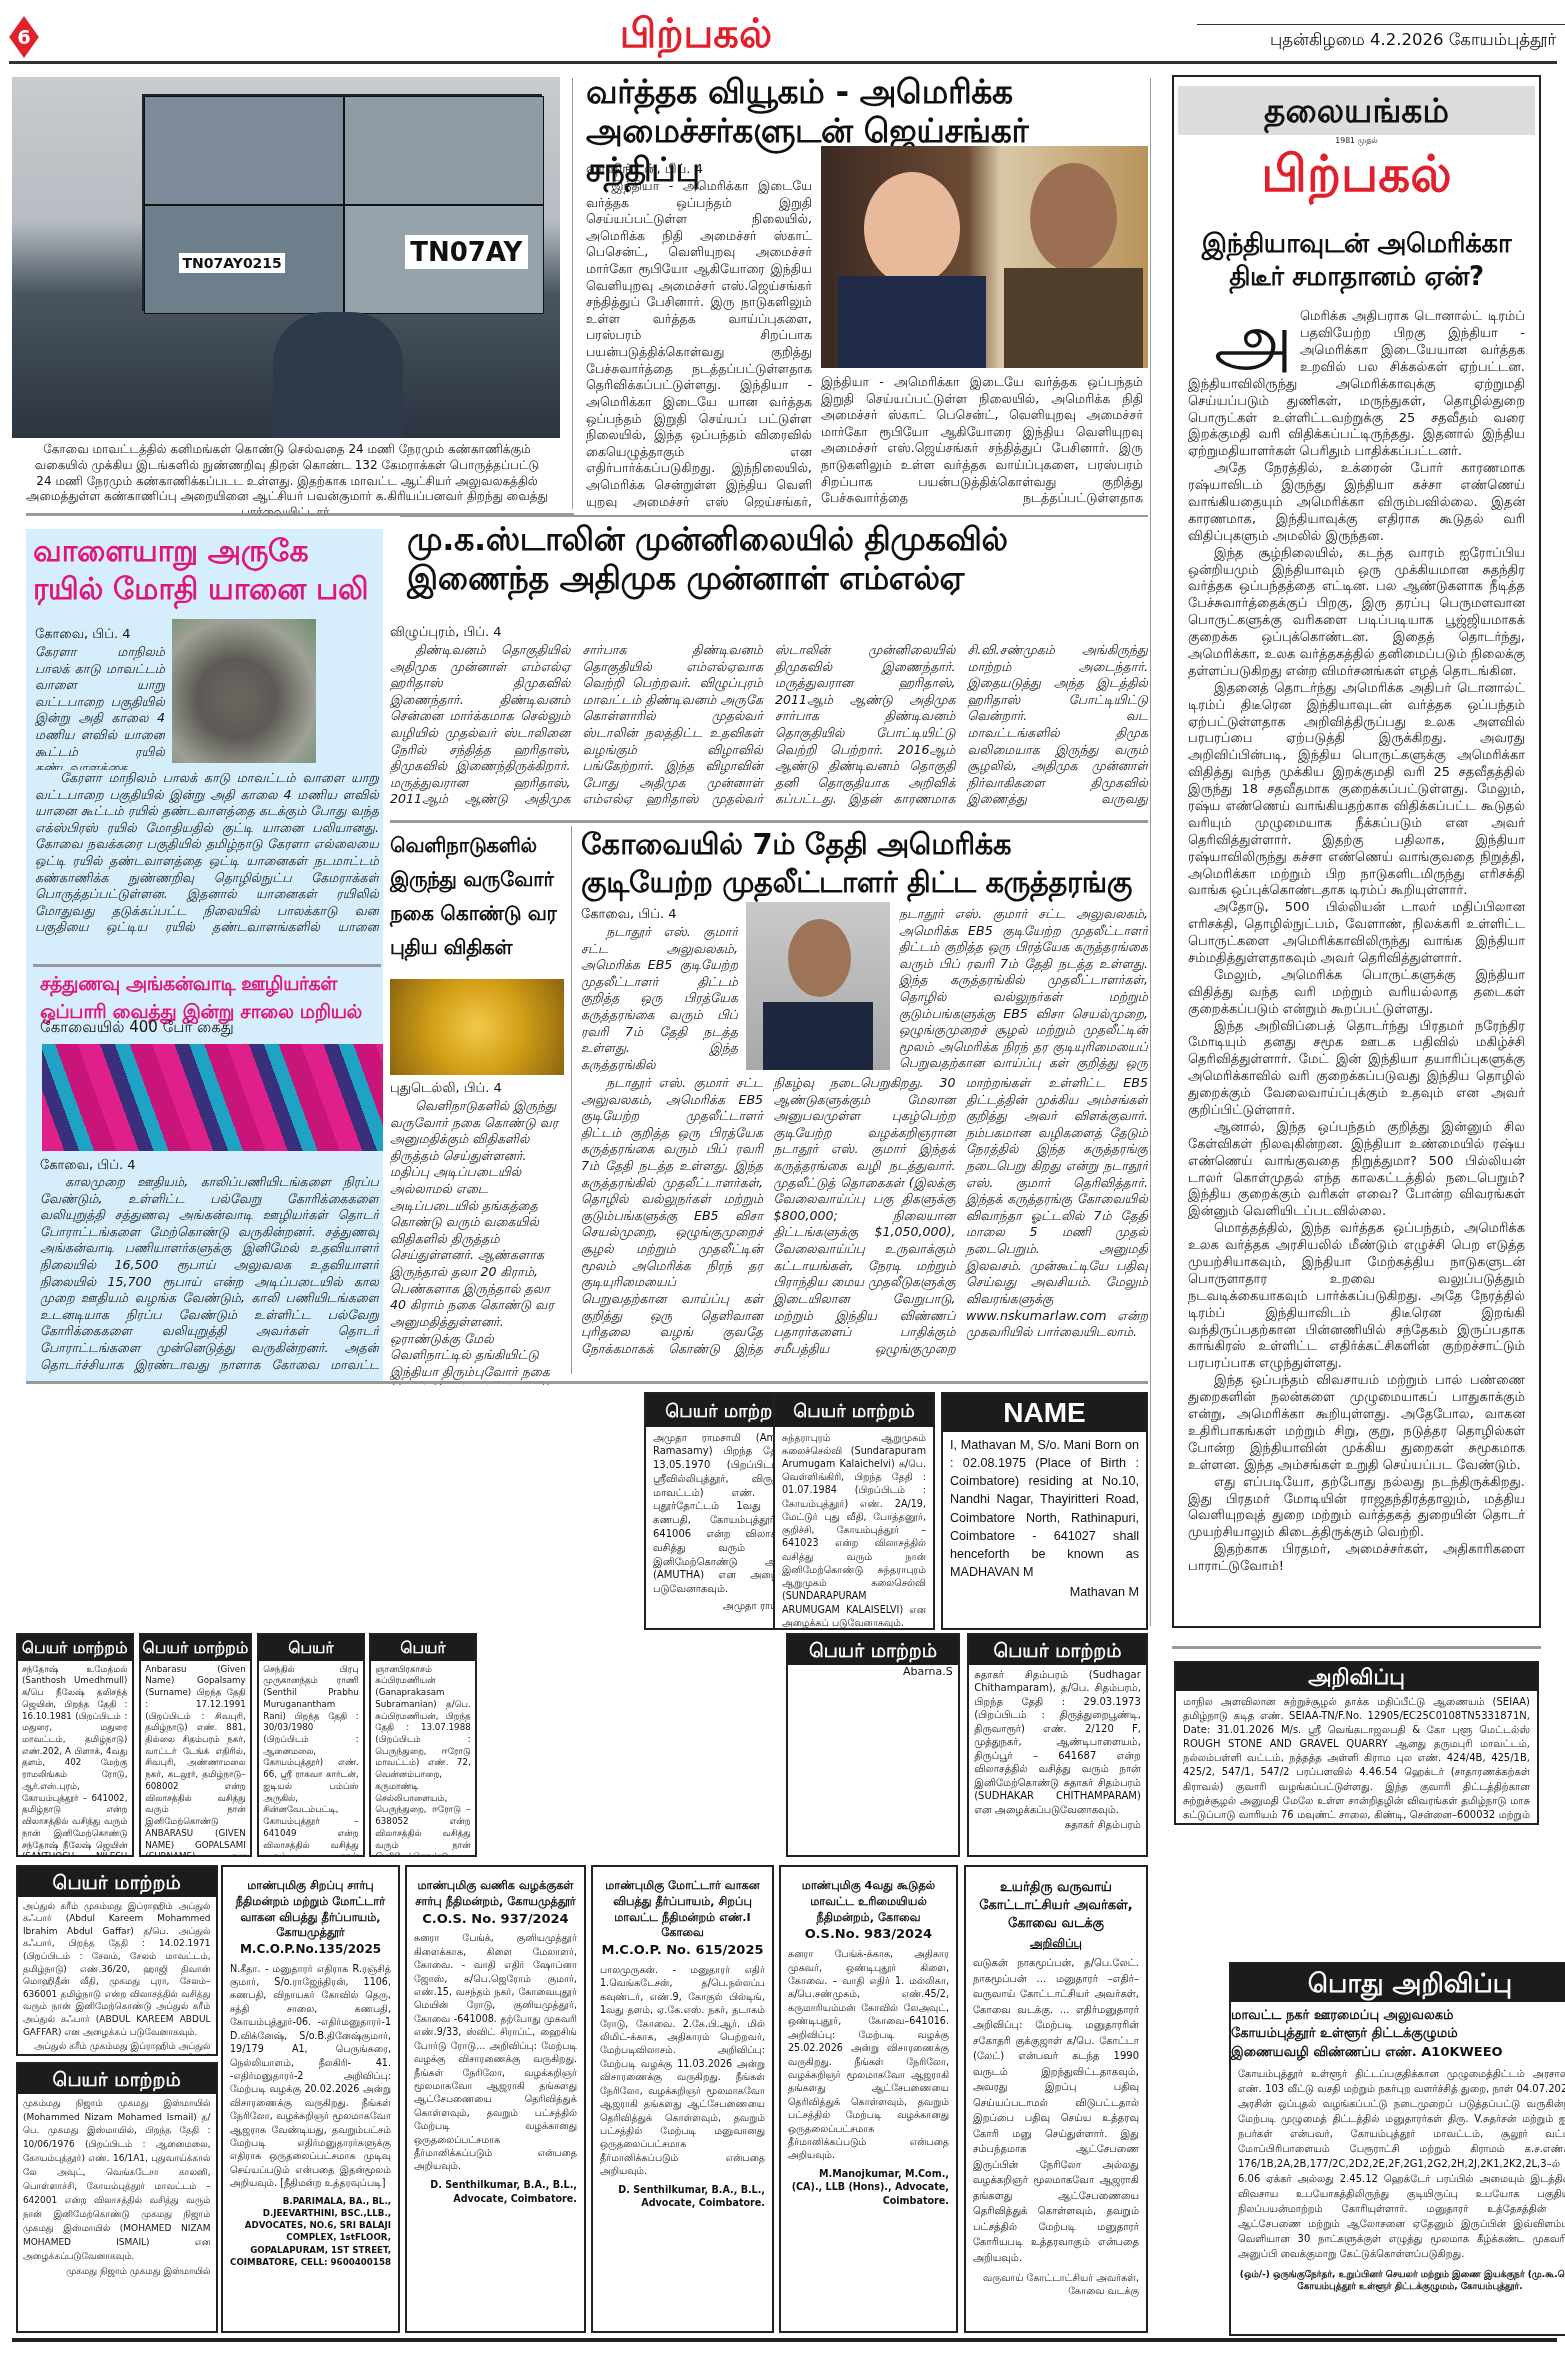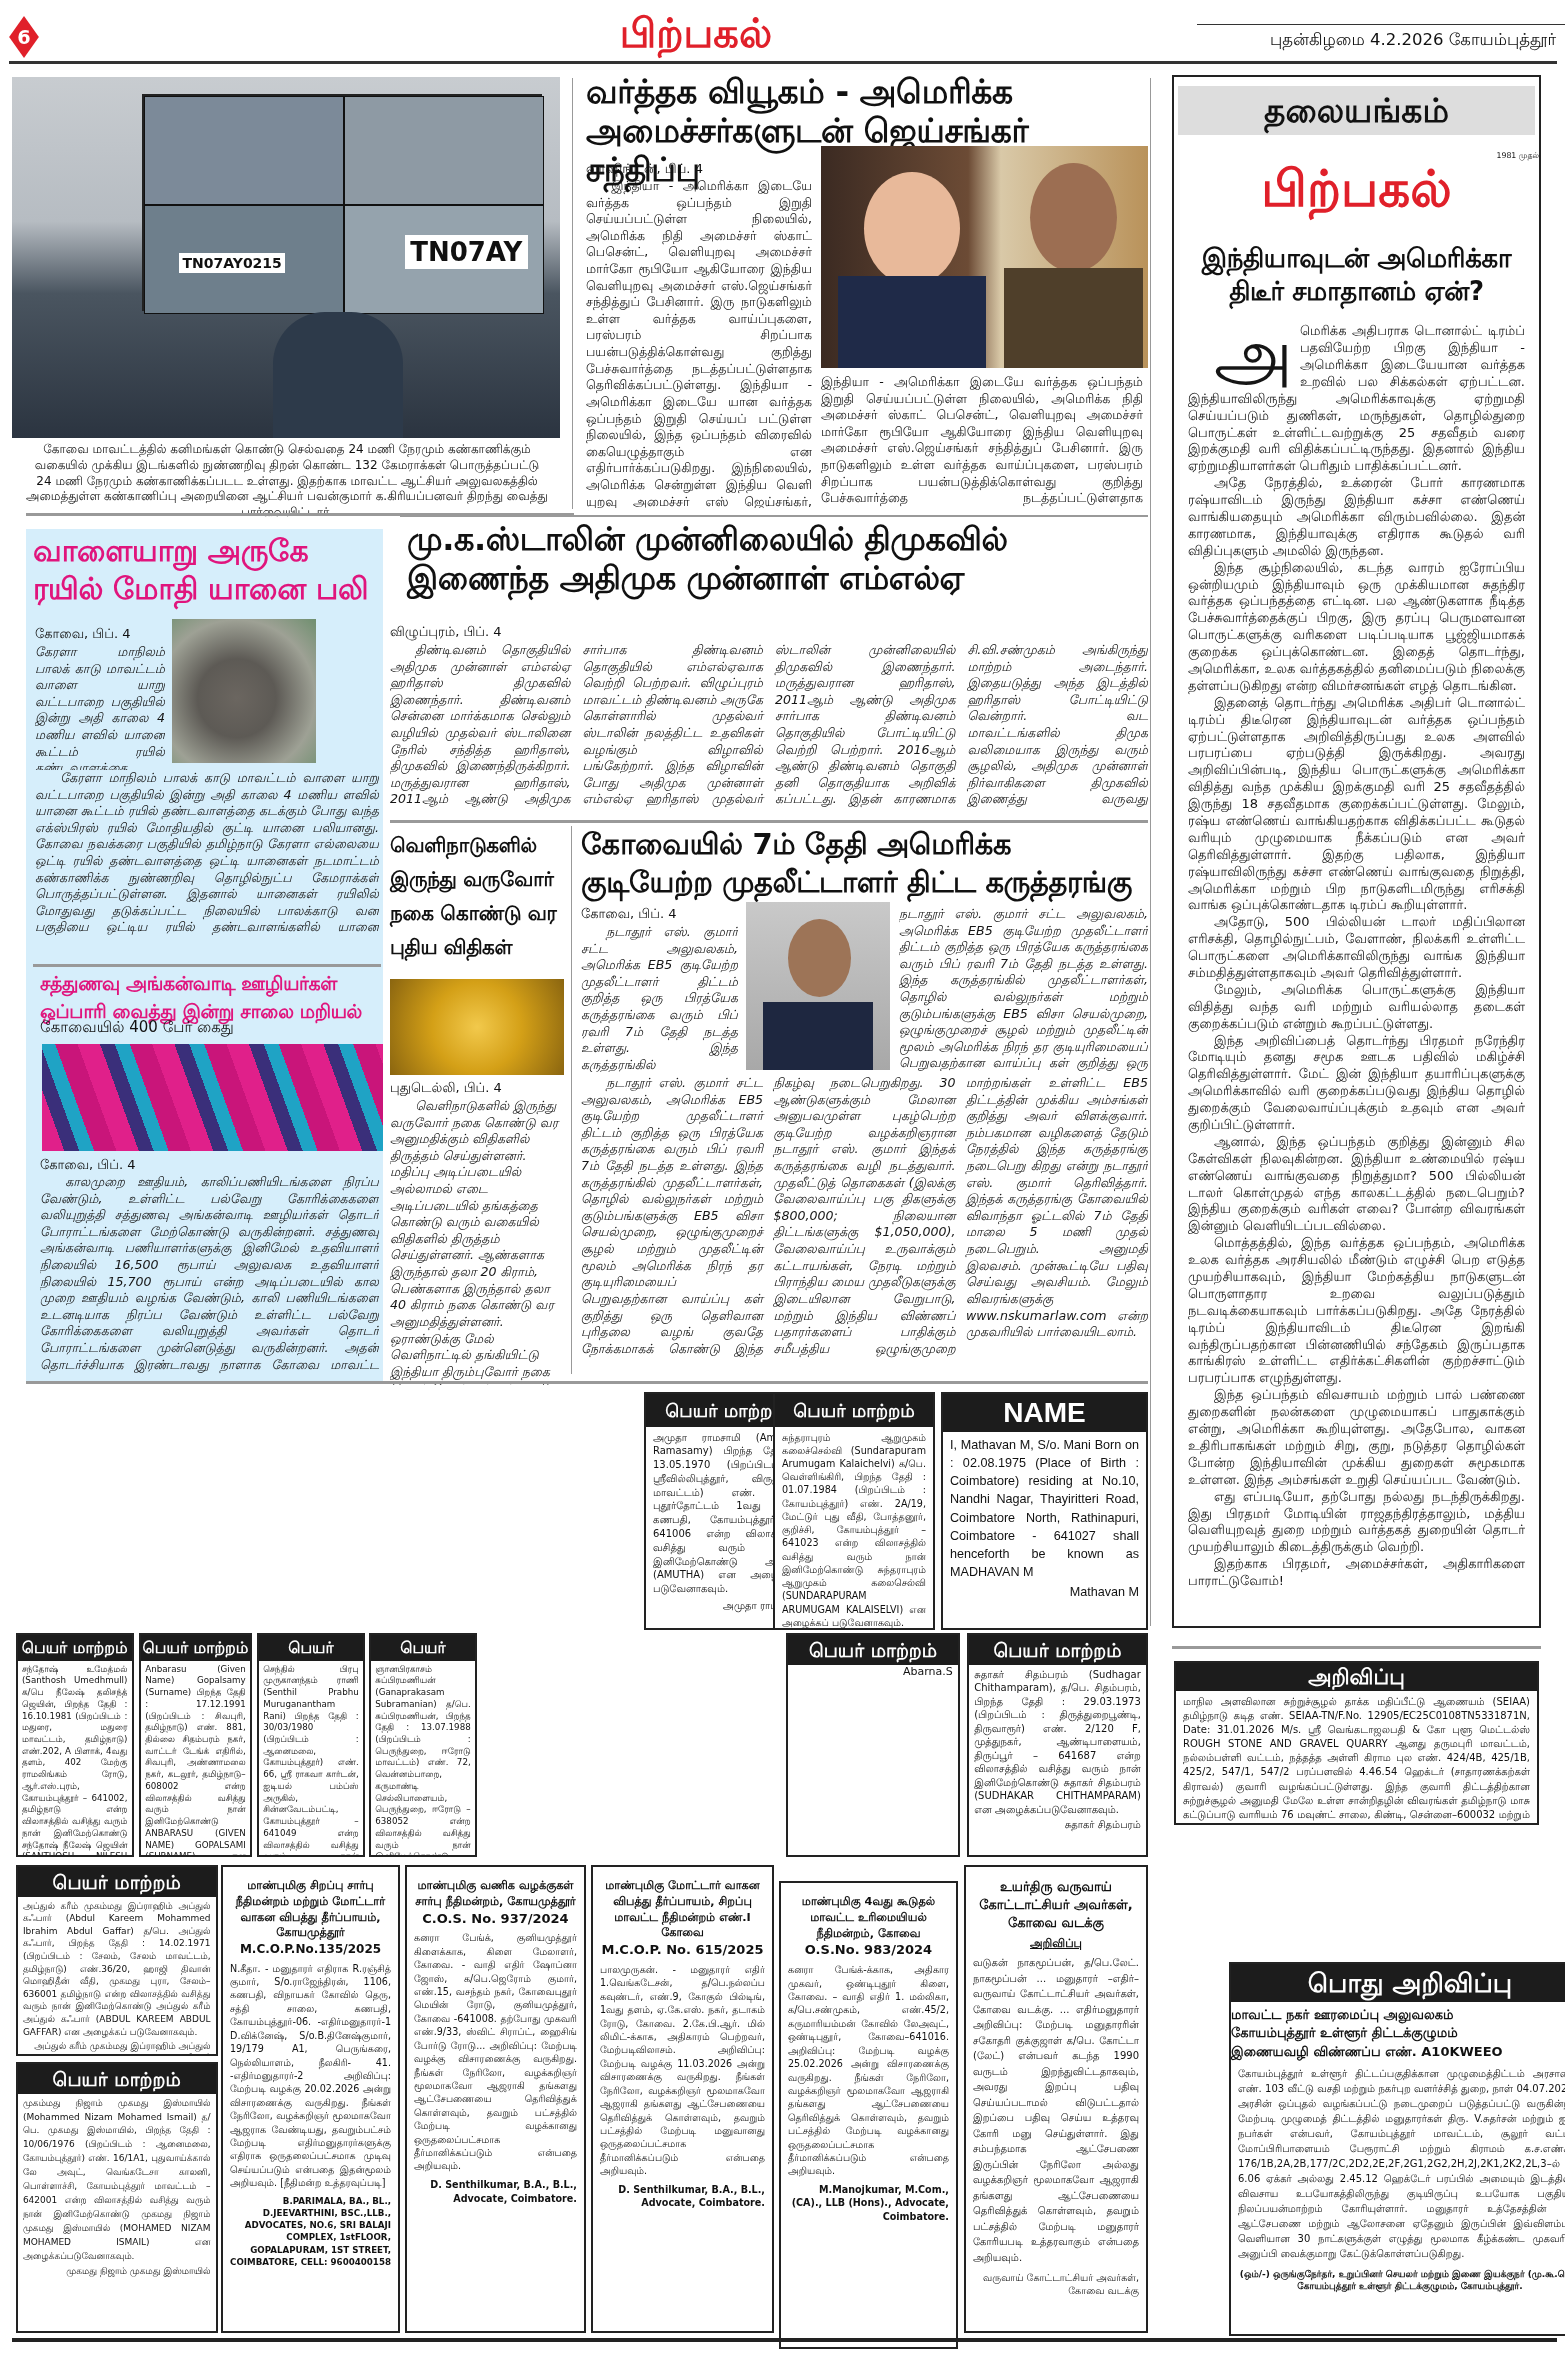--- a/index.html
+++ b/index.html
@@ -76,21 +76,21 @@
 <div class="abs body" style="left:586px;top:178px;width:226px;height:330px;overflow:hidden">
     <p>இந்தியா - அமெரிக்கா இடையே வர்த்தக ஒப்பந்தம் இறுதி செய்யப்பட்டுள்ள நிலையில், அமெரிக்க நிதி அமைச்சர் ஸ்காட் பெசென்ட், வெளியுறவு அமைச்சர் மார்கோ ரூபியோ ஆகியோரை இந்திய வெளியுறவு அமைச்சர் எஸ்.ஜெய்சங்கர் சந்தித்துப் பேசினார். இரு நாடுகளிலும் உள்ள வர்த்தக வாய்ப்புகளை, பரஸ்பரம் சிறப்பாக பயன்படுத்திக்கொள்வது குறித்து பேச்சுவார்த்தை நடத்தப்பட்டுள்ளதாக தெரிவிக்கப்பட்டுள்ளது. இந்தியா - அமெரிக்கா இடையே யான வர்த்தக ஒப்பந்தம் இறுதி செய்யப் பட்டுள்ள நிலையில், இந்த ஒப்பந்தம் விரைவில் கையெழுத்தாகும் என எதிர்பார்க்கப்படுகிறது. இந்நிலையில், அமெரிக்க சென்றுள்ள இந்திய வெளி யுறவு அமைச்சர் எஸ் ஜெய்சங்கர், அமெ ரிக்க நிதி அமைச்சர் ஸ்காட் பெசென்ட் மற்றும் வெளியுறவு அமைச்சர் மார்கோ ரூபியோ ஆகியோரை தனித்தனியே சந்தித்துப் பேச்சுவார்த்தை நடத்தினார். இரு நாடுகளுக்கு இடையே வர்த்தக ஒப்பந்தம் இறுதி செய்யப்பட்டுள்ளதால் இருதரப்பு ஏற்றுமதி மேலும் அதிகரிக்க வாய்ப்பு ஏற்பட்டுள்ளது. பரஸ்பரம் பயன்பெறும் வகையில் ஏற்றுமதிகளை மேற்கொள்வது குறித்து இரு நாடுகளும் ஆலோசனை மேற்கொண்டு வருவது குறிப்பிடத்தக்கது.</p>
   </div>
 <div class="abs body" style="left:821px;top:374px;width:322px;height:135px;overflow:hidden;column-count:1">
     <p style="text-indent:0">இந்தியா - அமெரிக்கா இடையே வர்த்தக ஒப்பந்தம் இறுதி செய்யப்பட்டுள்ள நிலையில், அமெரிக்க நிதி அமைச்சர் ஸ்காட் பெசென்ட், வெளியுறவு அமைச்சர் மார்கோ ரூபியோ ஆகியோரை இந்திய வெளியுறவு அமைச்சர் எஸ்.ஜெய்சங்கர் சந்தித்துப் பேசினார். இரு நாடுகளிலும் உள்ள வர்த்தக வாய்ப்புகளை, பரஸ்பரம் சிறப்பாக பயன்படுத்திக்கொள்வது குறித்து பேச்சுவார்த்தை நடத்தப்பட்டுள்ளதாக தெரிவிக்கப்பட்டுள்ளது. இந்தியா - அமெரிக்கா இடையே யான வர்த்தக ஒப்பந்தம் இறுதி செய்யப் பட்டுள்ள நிலையில், இந்த ஒப்பந்தம் விரைவில் கையெழுத்தாகும் என எதிர்பார்க்கப்படுகிறது. இந்நிலையில், அமெரிக்க சென்றுள்ள இந்திய வெளி யுறவு அமைச்சர் எஸ் ஜெய்சங்கர், அமெ ரிக்க நிதி அமைச்சர் ஸ்காட் பெசென்ட் மற்றும் வெளியுறவு அமைச்சர் மார்கோ ரூபியோ ஆகியோரை தனித்தனியே சந்தித்துப் பேச்சுவார்த்தை நடத்தினார். இரு நாடுகளுக்கு இடையே வர்த்தக ஒப்பந்தம் இறுதி செய்யப்பட்டுள்ளதால் இருதரப்பு ஏற்றுமதி மேலும் அதிகரிக்க வாய்ப்பு ஏற்பட்டுள்ளது. பரஸ்பரம் பயன்பெறும் வகையில் ஏற்றுமதிகளை மேற்கொள்வது குறித்து இரு நாடுகளும் ஆலோசனை மேற்கொண்டு வருவது குறிப்பிடத்தக்கது.</p>
   </div>
 
 <div class="abs vrule" style="left:1150px;top:78px;height:1548px"></div>
 <div class="abs editorial-box" style="left:1172px;top:75px;width:369px;height:1553px">
   <div class="ed-banner" style="margin:8.7px 4.3px 0 4.3px">தலையங்கம்</div>
-  <div style="text-align:right;font-size:7.8px;margin-top:16px">1981 முதல்</div>
+  <div style="text-align:center;font-size:7.8px;margin-top:1px">1981 முதல்</div>
   <div style="text-align:center;color:#e0202a;font-size:50px;font-weight:bold;font-family:'DejaVu Serif',serif;line-height:1.1">பிற்பகல்</div>
   <div class="hl" style="text-align:center;font-size:26px;margin:26px 8.7px 8.7px 8.7px;line-height:1.3">இந்தியாவுடன் அமெரிக்கா திடீர் சமாதானம் ஏன்?</div>
   <div class="body" style="padding:5.2px 14px 0 14px;font-size:13px;line-height:1.3">
     <span style="float:left;font-size:71px;line-height:0.9;margin:0 7px 0 26px;font-family:'DejaVu Serif',serif">அ</span>
     <p style="text-indent:0">மெரிக்க அதிபராக டொனால்ட் டிரம்ப் பதவியேற்ற பிறகு இந்தியா - அமெரிக்கா இடையேயான வர்த்தக உறவில் பல சிக்கல்கள் ஏற்பட்டன. இந்தியாவிலிருந்து அமெரிக்காவுக்கு ஏற்றுமதி செய்யப்படும் துணிகள், மருந்துகள், தொழில்துறை பொருட்கள் உள்ளிட்டவற்றுக்கு 25 சதவீதம் வரை இறக்குமதி வரி விதிக்கப்பட்டிருந்தது. இதனால் இந்திய ஏற்றுமதியாளர்கள் பெரிதும் பாதிக்கப்பட்டனர்.</p>
     <p>அதே நேரத்தில், உக்ரைன் போர் காரணமாக ரஷ்யாவிடம் இருந்து இந்தியா கச்சா எண்ணெய் வாங்கியதையும் அமெரிக்கா விரும்பவில்லை. இதன் காரணமாக, இந்தியாவுக்கு எதிராக கூடுதல் வரி விதிப்புகளும் அமலில் இருந்தன.</p>
     <p>இந்த சூழ்நிலையில், கடந்த வாரம் ஐரோப்பிய ஒன்றியமும் இந்தியாவும் ஒரு முக்கியமான சுதந்திர வர்த்தக ஒப்பந்தத்தை எட்டின. பல ஆண்டுகளாக நீடித்த பேச்சுவார்த்தைக்குப் பிறகு, இரு தரப்பு பெருமளவான பொருட்களுக்கு வரிகளை படிப்படியாக பூஜ்ஜியமாகக் குறைக்க ஒப்புக்கொண்டன. இதைத் தொடர்ந்து, அமெரிக்கா, உலக வர்த்தகத்தில் தனிமைப்படும் நிலைக்கு தள்ளப்படுகிறது என்ற விமர்சனங்கள் எழத் தொடங்கின.</p>
     <p>இதனைத் தொடர்ந்து அமெரிக்க அதிபர் டொனால்ட் டிரம்ப் திடீரென இந்தியாவுடன் வர்த்தக ஒப்பந்தம் ஏற்பட்டுள்ளதாக அறிவித்திருப்பது உலக அளவில் பரபரப்பை ஏற்படுத்தி இருக்கிறது. அவரது அறிவிப்பின்படி, இந்திய பொருட்களுக்கு அமெரிக்கா விதித்து வந்த முக்கிய இறக்குமதி வரி 25 சதவீதத்தில் இருந்து 18 சதவீதமாக குறைக்கப்பட்டுள்ளது. மேலும், ரஷ்ய எண்ணெய் வாங்கியதற்காக விதிக்கப்பட்ட கூடுதல் வரியும் முழுமையாக நீக்கப்படும் என அவர் தெரிவித்துள்ளார். இதற்கு பதிலாக, இந்தியா ரஷ்யாவிலிருந்து கச்சா எண்ணெய் வாங்குவதை நிறுத்தி, அமெரிக்கா மற்றும் பிற நாடுகளிடமிருந்து எரிசக்தி வாங்க ஒப்புக்கொண்டதாக டிரம்ப் கூறியுள்ளார்.</p>
     <p>அதோடு, 500 பில்லியன் டாலர் மதிப்பிலான எரிசக்தி, தொழில்நுட்பம், வேளாண், நிலக்கரி உள்ளிட்ட பொருட்களை அமெரிக்காவிலிருந்து வாங்க இந்தியா சம்மதித்துள்ளதாகவும் அவர் தெரிவித்துள்ளார்.</p>
     <p>மேலும், அமெரிக்க பொருட்களுக்கு இந்தியா விதித்து வந்த வரி மற்றும் வரியல்லாத தடைகள் குறைக்கப்படும் என்றும் கூறப்பட்டுள்ளது.</p>
@@ -292,21 +292,21 @@
     </div>
   </div>
   <div class="abs adbox" style="left:591px;top:0;width:183px;height:468px;overflow:hidden">
     <div class="court">
       <div class="ct">மாண்புமிகு மோட்டார் வாகன விபத்து தீர்ப்பாயம், சிறப்பு மாவட்ட நீதிமன்றம் எண்.I கோவை</div>
       <div class="ct" style="font-size:13px">M.C.O.P. No. 615/2025</div>
       <div style="margin-top:3.5px">பாலமுருகன். - மனுதாரர் எதிர் 1.வெங்கடேசன், த/பெ.நல்லப்ப கவுண்டர், எண்.9, கோகுல் பில்டிங், 1வது தளம், ஏ.கே.எஸ். நகர், தடாகம் ரோடு, கோவை. 2.கே.பி.ஆர். மில் லிமிட்-க்காக, அதிகாரம் பெற்றவர், மேற்படிவிலாசம். அறிவிப்பு: மேற்படி வழக்கு 11.03.2026 அன்று விசாரணைக்கு வருகிறது. நீங்கள் நேரிலோ, வழக்கறிஞர் மூலமாகவோ ஆஜராகி தங்களது ஆட்சேபணையை தெரிவித்துக் கொள்ளவும், தவறும் பட்சத்தில் மேற்படி மனுவானது ஒருதலைப்பட்சமாக தீர்மானிக்கப்படும் என்பதை அறியவும்.</div>
       <div style="text-align:right;font-weight:bold;margin-top:5.2px">D. Senthilkumar, B.A., B.L., Advocate, Coimbatore.</div>
     </div>
   </div>
-  <div class="abs adbox" style="left:779px;top:16px;width:179px;height:468px;overflow:hidden">
+  <div class="abs adbox" style="left:779px;top:0;width:179px;height:468px;overflow:hidden">
     <div class="court">
       <div class="ct">மாண்புமிகு 4வது கூடுதல் மாவட்ட உரிமையியல் நீதிமன்றம், கோவை</div>
       <div class="ct" style="font-size:13px">O.S.No. 983/2024</div>
       <div style="margin-top:3.5px">கனரா பேங்க்-க்காக, அதிகார முகவர், ஒண்டிபுதூர் கிளை, கோவை. – வாதி எதிர் 1. மல்லிகா, க/பெ.சண்முகம், எண்.45/2, கருமாரியம்மன் கோவில் லேஅவுட், ஒண்டிபுதூர், கோவை–641016. அறிவிப்பு: மேற்படி வழக்கு 25.02.2026 அன்று விசாரணைக்கு வருகிறது. நீங்கள் நேரிலோ, வழக்கறிஞர் மூலமாகவோ ஆஜராகி தங்களது ஆட்சேபணையை தெரிவித்துக் கொள்ளவும், தவறும் பட்சத்தில் மேற்படி வழக்கானது ஒருதலைப்பட்சமாக தீர்மானிக்கப்படும் என்பதை அறியவும்.</div>
       <div style="text-align:right;font-weight:bold;margin-top:5.2px">M.Manojkumar, M.Com., (CA)., LLB (Hons)., Advocate, Coimbatore.</div>
     </div>
   </div>
   <div class="abs adbox" style="left:964px;top:0;width:184px;height:468px;overflow:hidden">
     <div class="court">
       <div class="ct" style="font-size:13px">உயர்திரு வருவாய் கோட்டாட்சியர் அவர்கள், கோவை வடக்கு</div>

